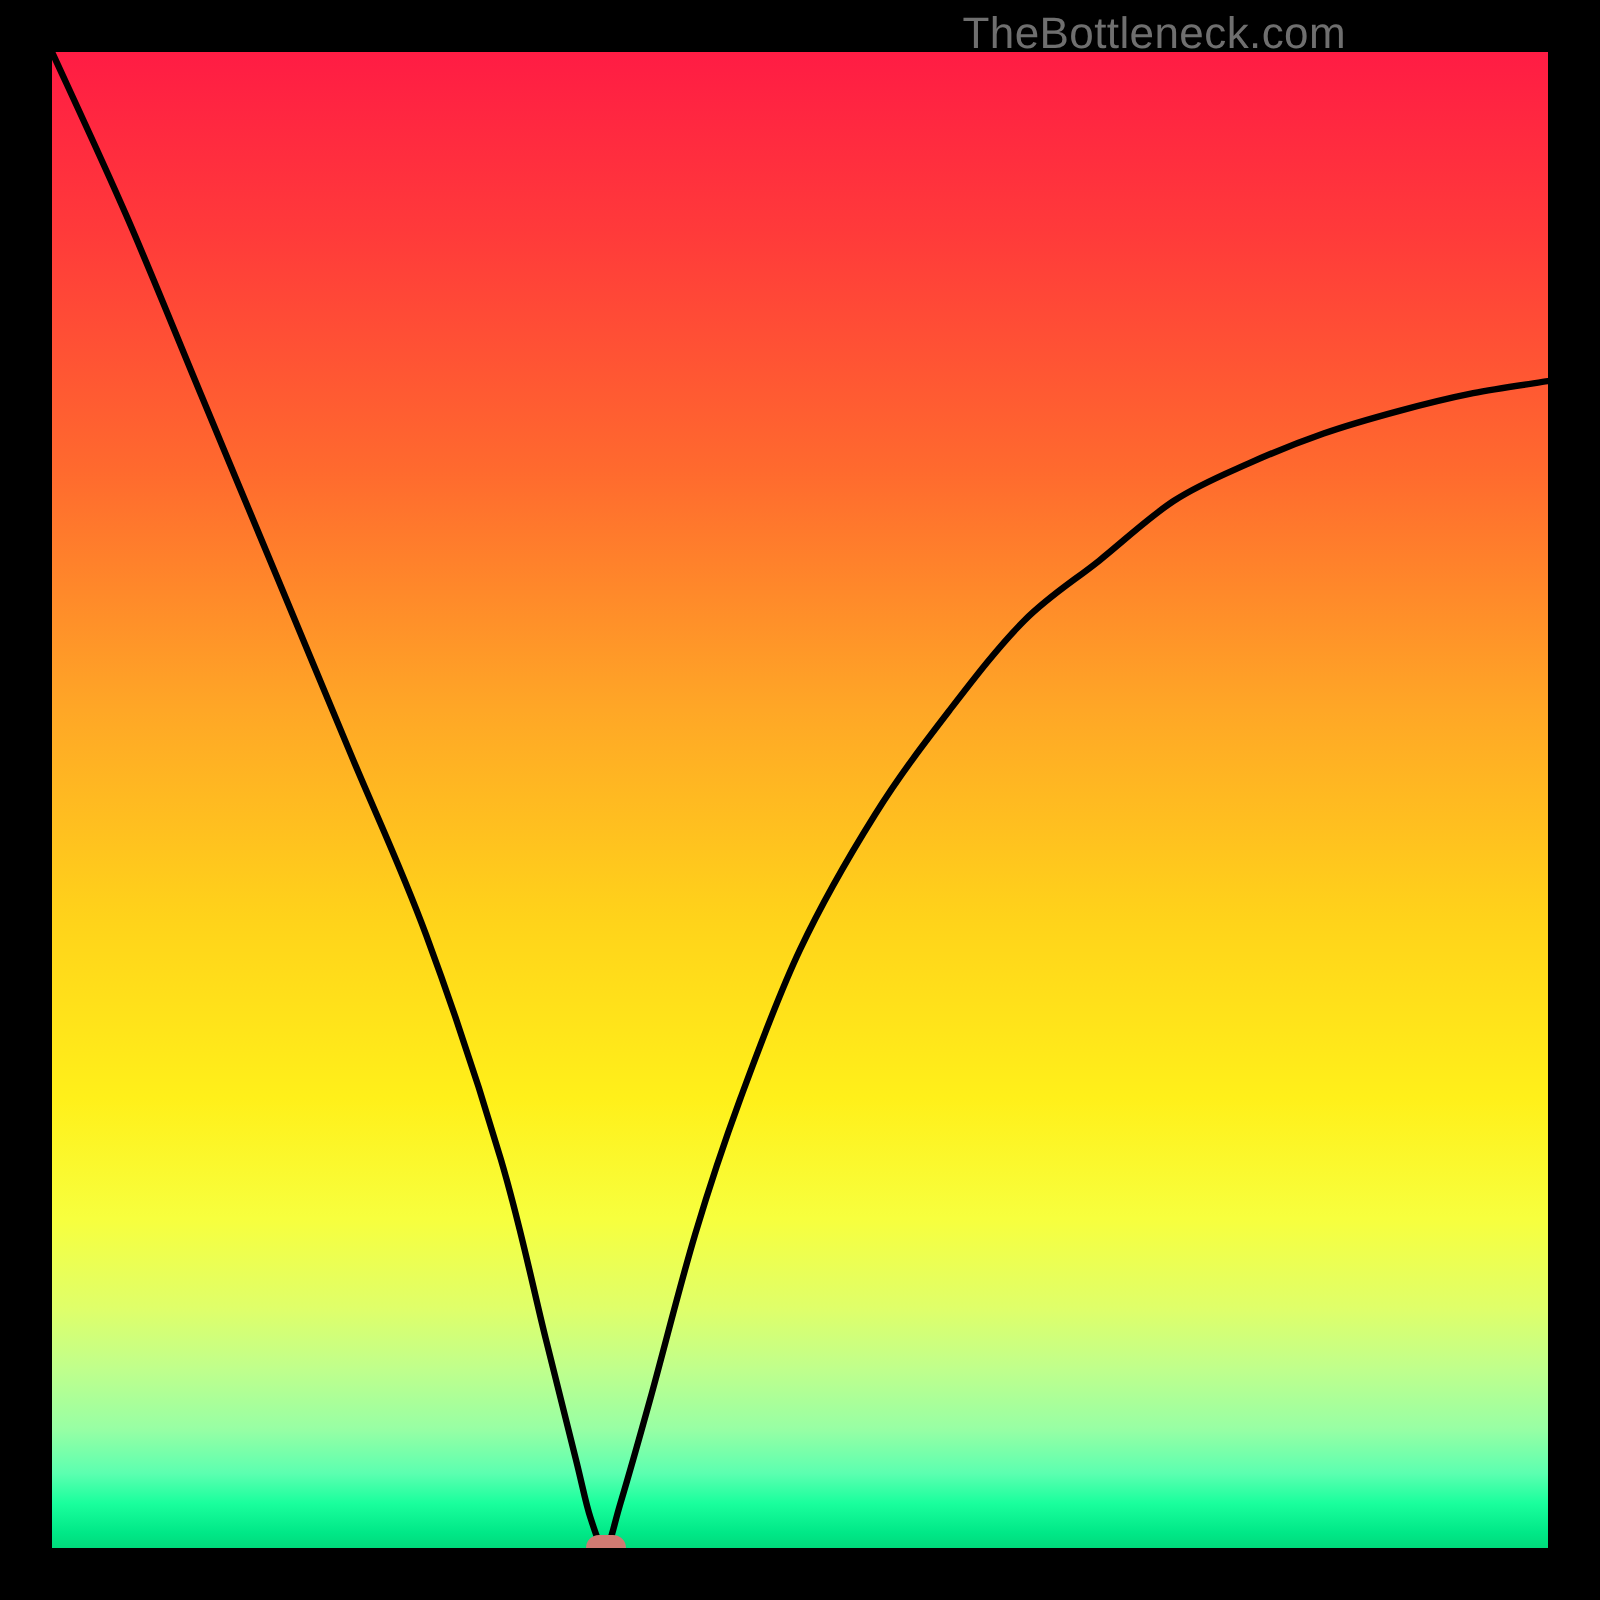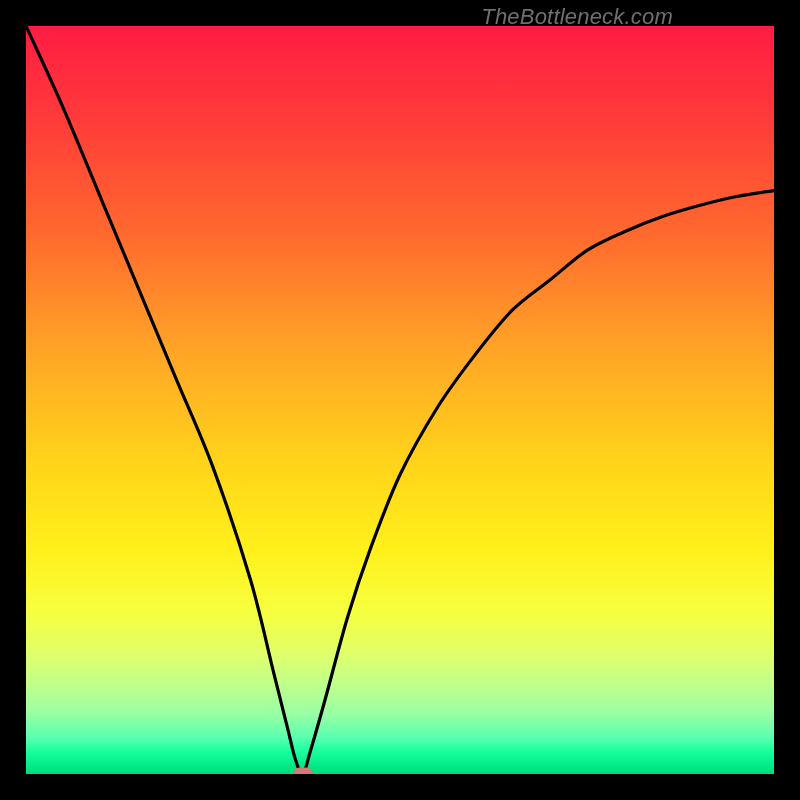--- a/index.html
+++ b/index.html
@@ -9,21 +9,20 @@
     height: 800px;
     background: #000;
     overflow: hidden;
     font-family: Arial, Helvetica, sans-serif;
   }
   .stage {
     position: relative;
     width: 683px;
     height: 800px;
     background: #000;
-    font-style: italic;
   }
   .plot-area {
     position: absolute;
     left: 26px;
     top: 26px;
     width: 748px;
     height: 748px;
     overflow: hidden;
   }
   .gradient-bg {

